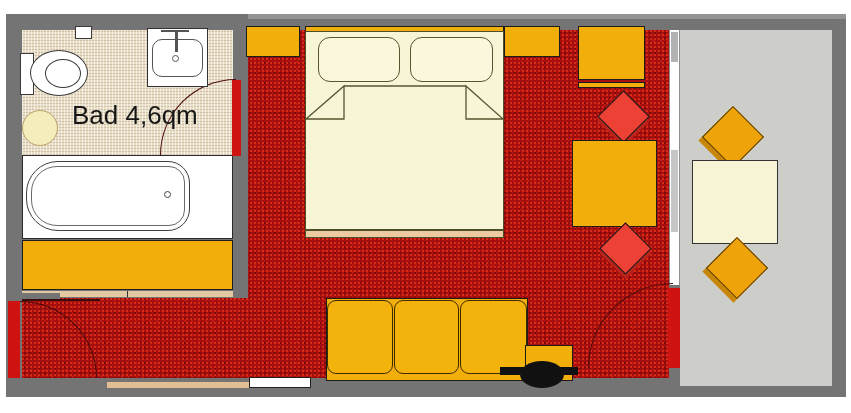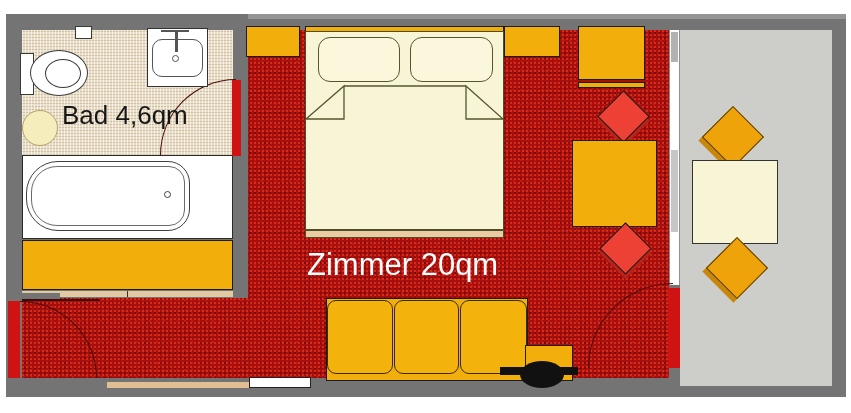--- a/index.html
+++ b/index.html
@@ -84,21 +84,21 @@
   <div class="abs" style="left:22px;top:110px;width:36px;height:36px;background:#f5edbb;border:1px solid #b7a269;border-radius:50%;"></div>
 
   <div class="abs white-fix" style="left:75px;top:26px;width:17px;height:13px;border-width:1.4px;"></div>
 
   <div class="abs white-fix" style="left:147px;top:28px;width:61px;height:59px;border-width:1px;border-color:#333;"></div>
   <div class="abs" style="left:152px;top:39px;width:51px;height:38px;border:1px solid #555;border-radius:10px;"></div>
   <div class="abs" style="left:161px;top:30px;width:28px;height:2px;background:#555;"></div>
   <div class="abs" style="left:175px;top:30px;width:3px;height:22px;background:#555;"></div>
   <div class="abs" style="left:172px;top:55px;width:7px;height:7px;border:1px solid #555;border-radius:50%;background:#fff;"></div>
 
-  <div class="abs label" style="left:62px;top:100px;font-size:26px;">Bad 4,6qm</div>
+  <div class="abs label" style="left:72px;top:100px;font-size:26px;">Bad 4,6qm</div>
 
   <div class="abs wall" style="left:22px;top:293px;width:38px;height:8px;"></div>
   <div class="abs" style="left:22px;top:299px;width:78px;height:1.5px;background:#3c0d0d;"></div>
   <div class="abs door" style="left:8px;top:301px;width:12px;height:77px;"></div>
   <div class="abs arc-tr" style="left:20px;top:301px;width:77px;height:77px;"></div>
 
   <div class="abs orange" style="left:305px;top:26px;width:199px;height:6px;"></div>
   <div class="abs orange" style="left:246px;top:26px;width:54px;height:31px;"></div>
   <div class="abs orange" style="left:504px;top:26px;width:56px;height:31px;"></div>
 
@@ -112,21 +112,20 @@
     </svg>
   </div>
   <div class="abs" style="left:305px;top:230px;width:199px;height:8px;background:#eccaa2;border:1px solid #4e4e28;"></div>
 
   <div class="abs orange" style="left:578px;top:26px;width:67px;height:54px;"></div>
   <div class="abs orange" style="left:578px;top:82px;width:67px;height:6px;"></div>
   <div class="abs diamond-red" style="left:605px;top:98px;width:37px;height:37px;"></div>
   <div class="abs orange" style="left:572px;top:140px;width:85px;height:87px;"></div>
   <div class="abs diamond-red" style="left:607px;top:230px;width:37px;height:37px;"></div>
 
-  <div class="abs label" style="left:307px;top:247px;font-size:31px;color:#ffffff;">Zimmer 20qm</div>
 
   <div class="abs orange" style="left:326px;top:298px;width:202px;height:83px;"></div>
   <div class="abs cushion" style="left:327px;top:300px;width:66px;height:74px;"></div>
   <div class="abs cushion" style="left:394px;top:300px;width:65px;height:74px;"></div>
   <div class="abs cushion" style="left:460px;top:300px;width:67px;height:74px;"></div>
   <div class="abs orange" style="left:525px;top:345px;width:48px;height:36px;"></div>
   <div class="abs tv-ink" style="left:520px;top:361px;width:44px;height:27px;border-radius:50%;"></div>
   <div class="abs tv-ink" style="left:500px;top:367px;width:78px;height:8px;"></div>
 
   <div class="abs" style="left:107px;top:382px;width:143px;height:6px;background:#e2bf92;"></div>

